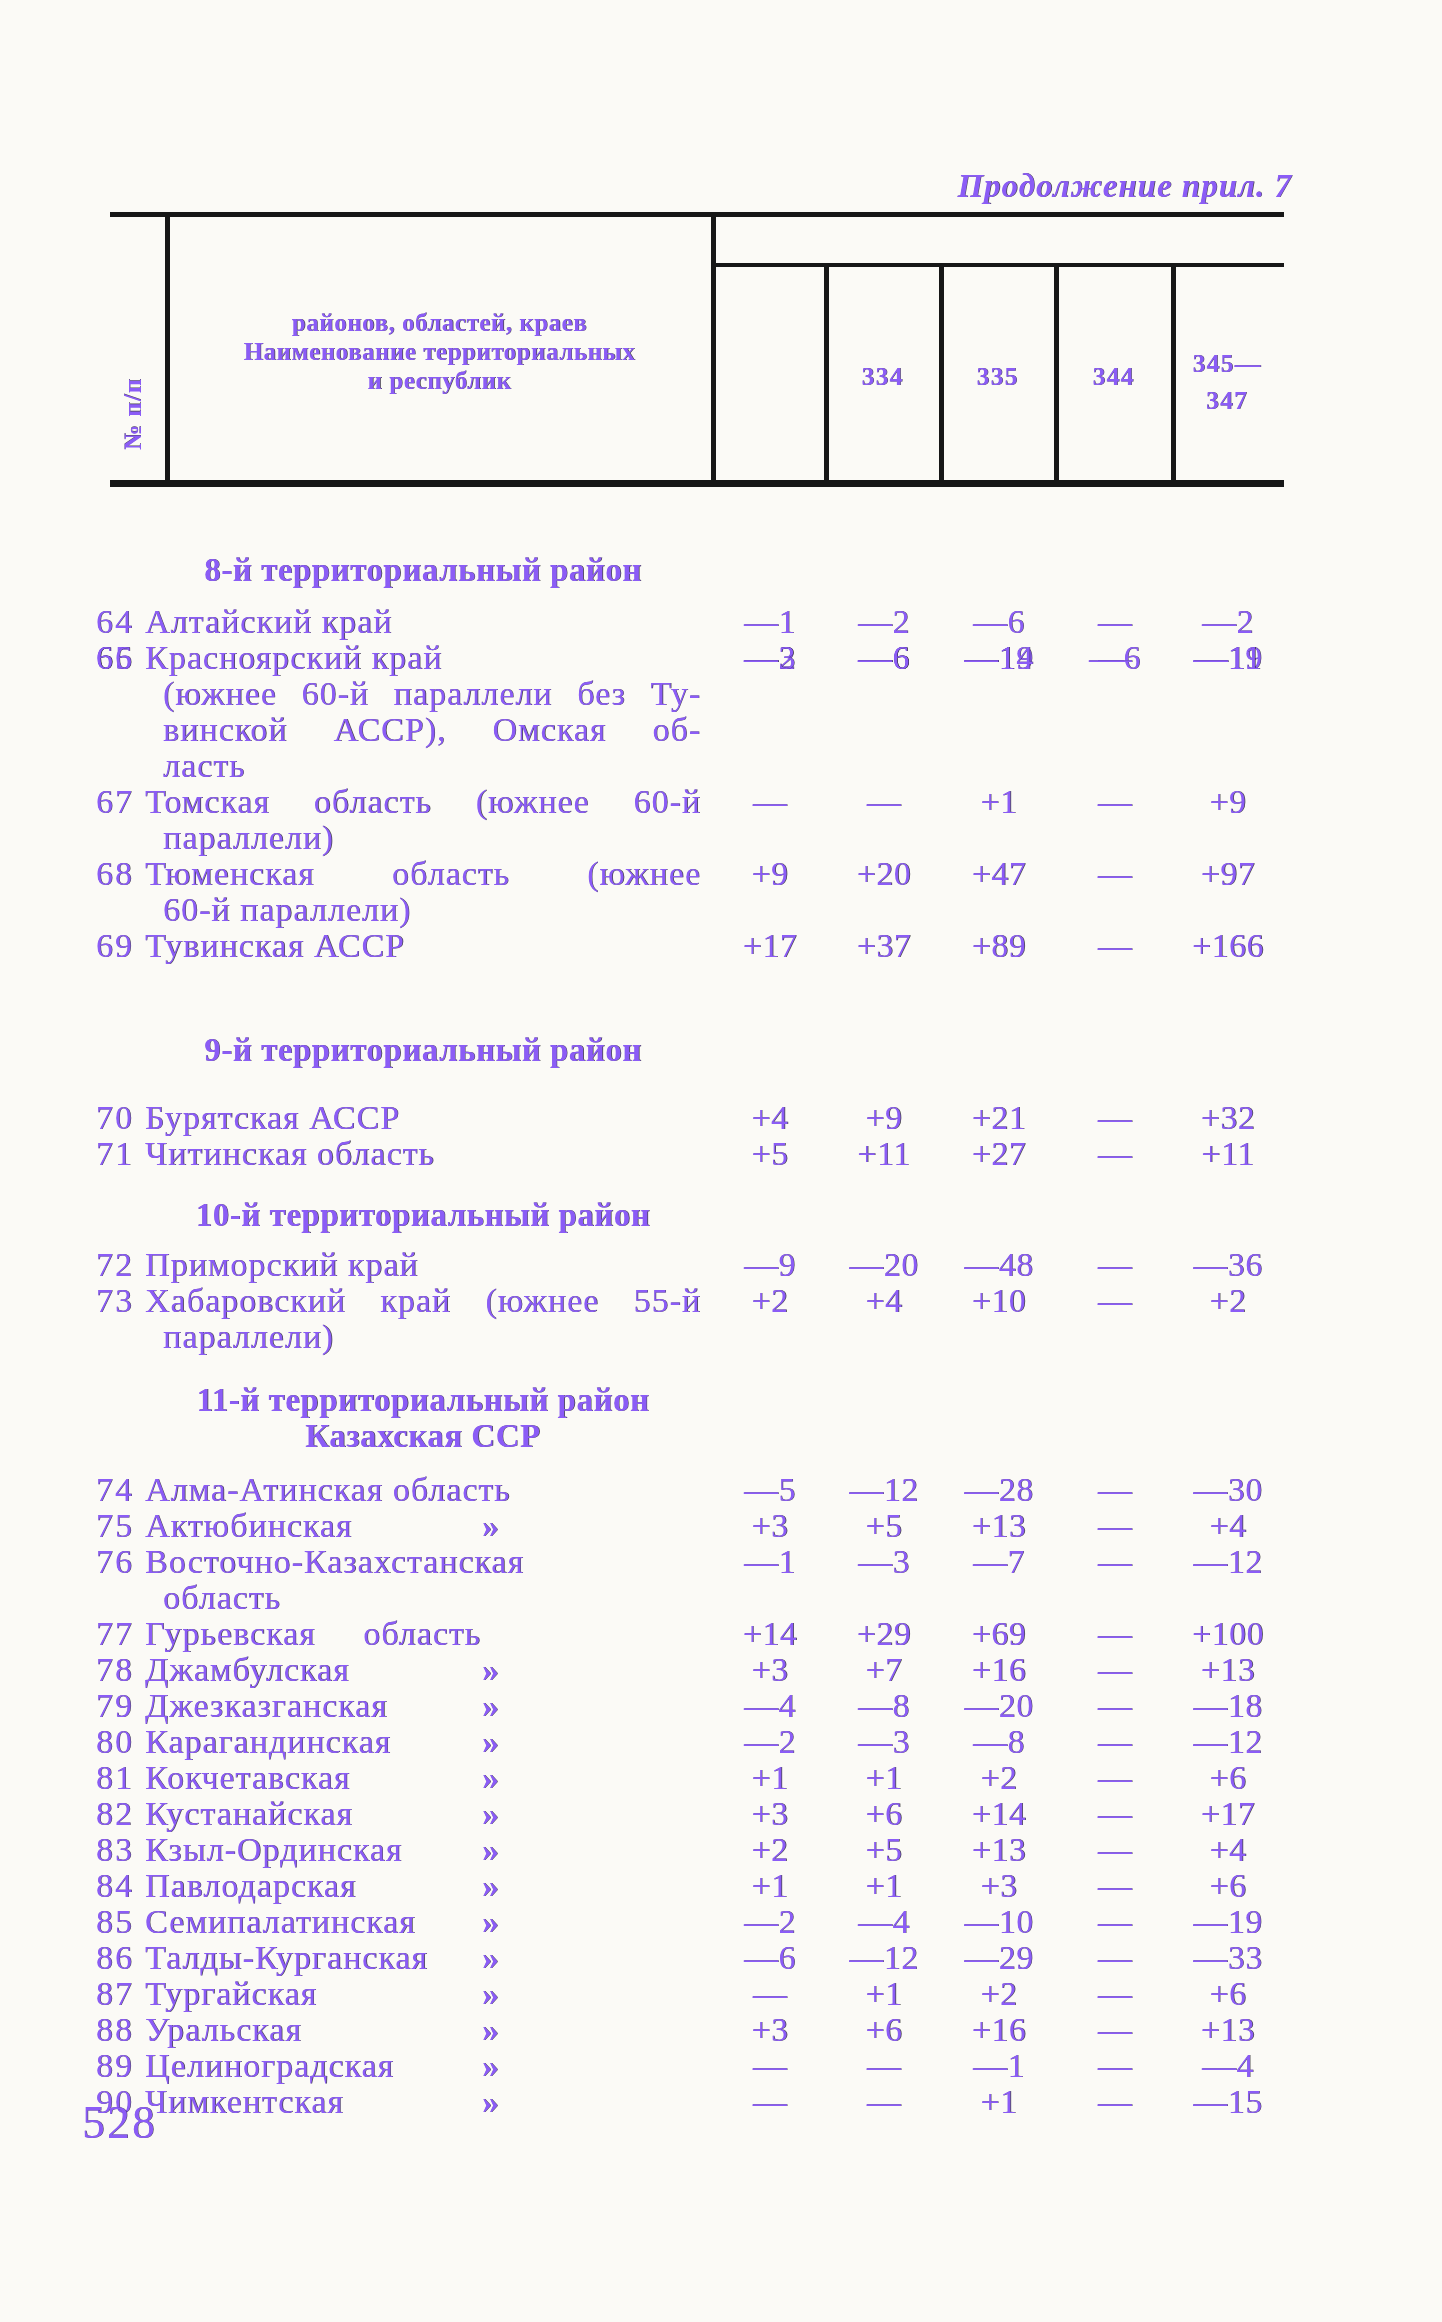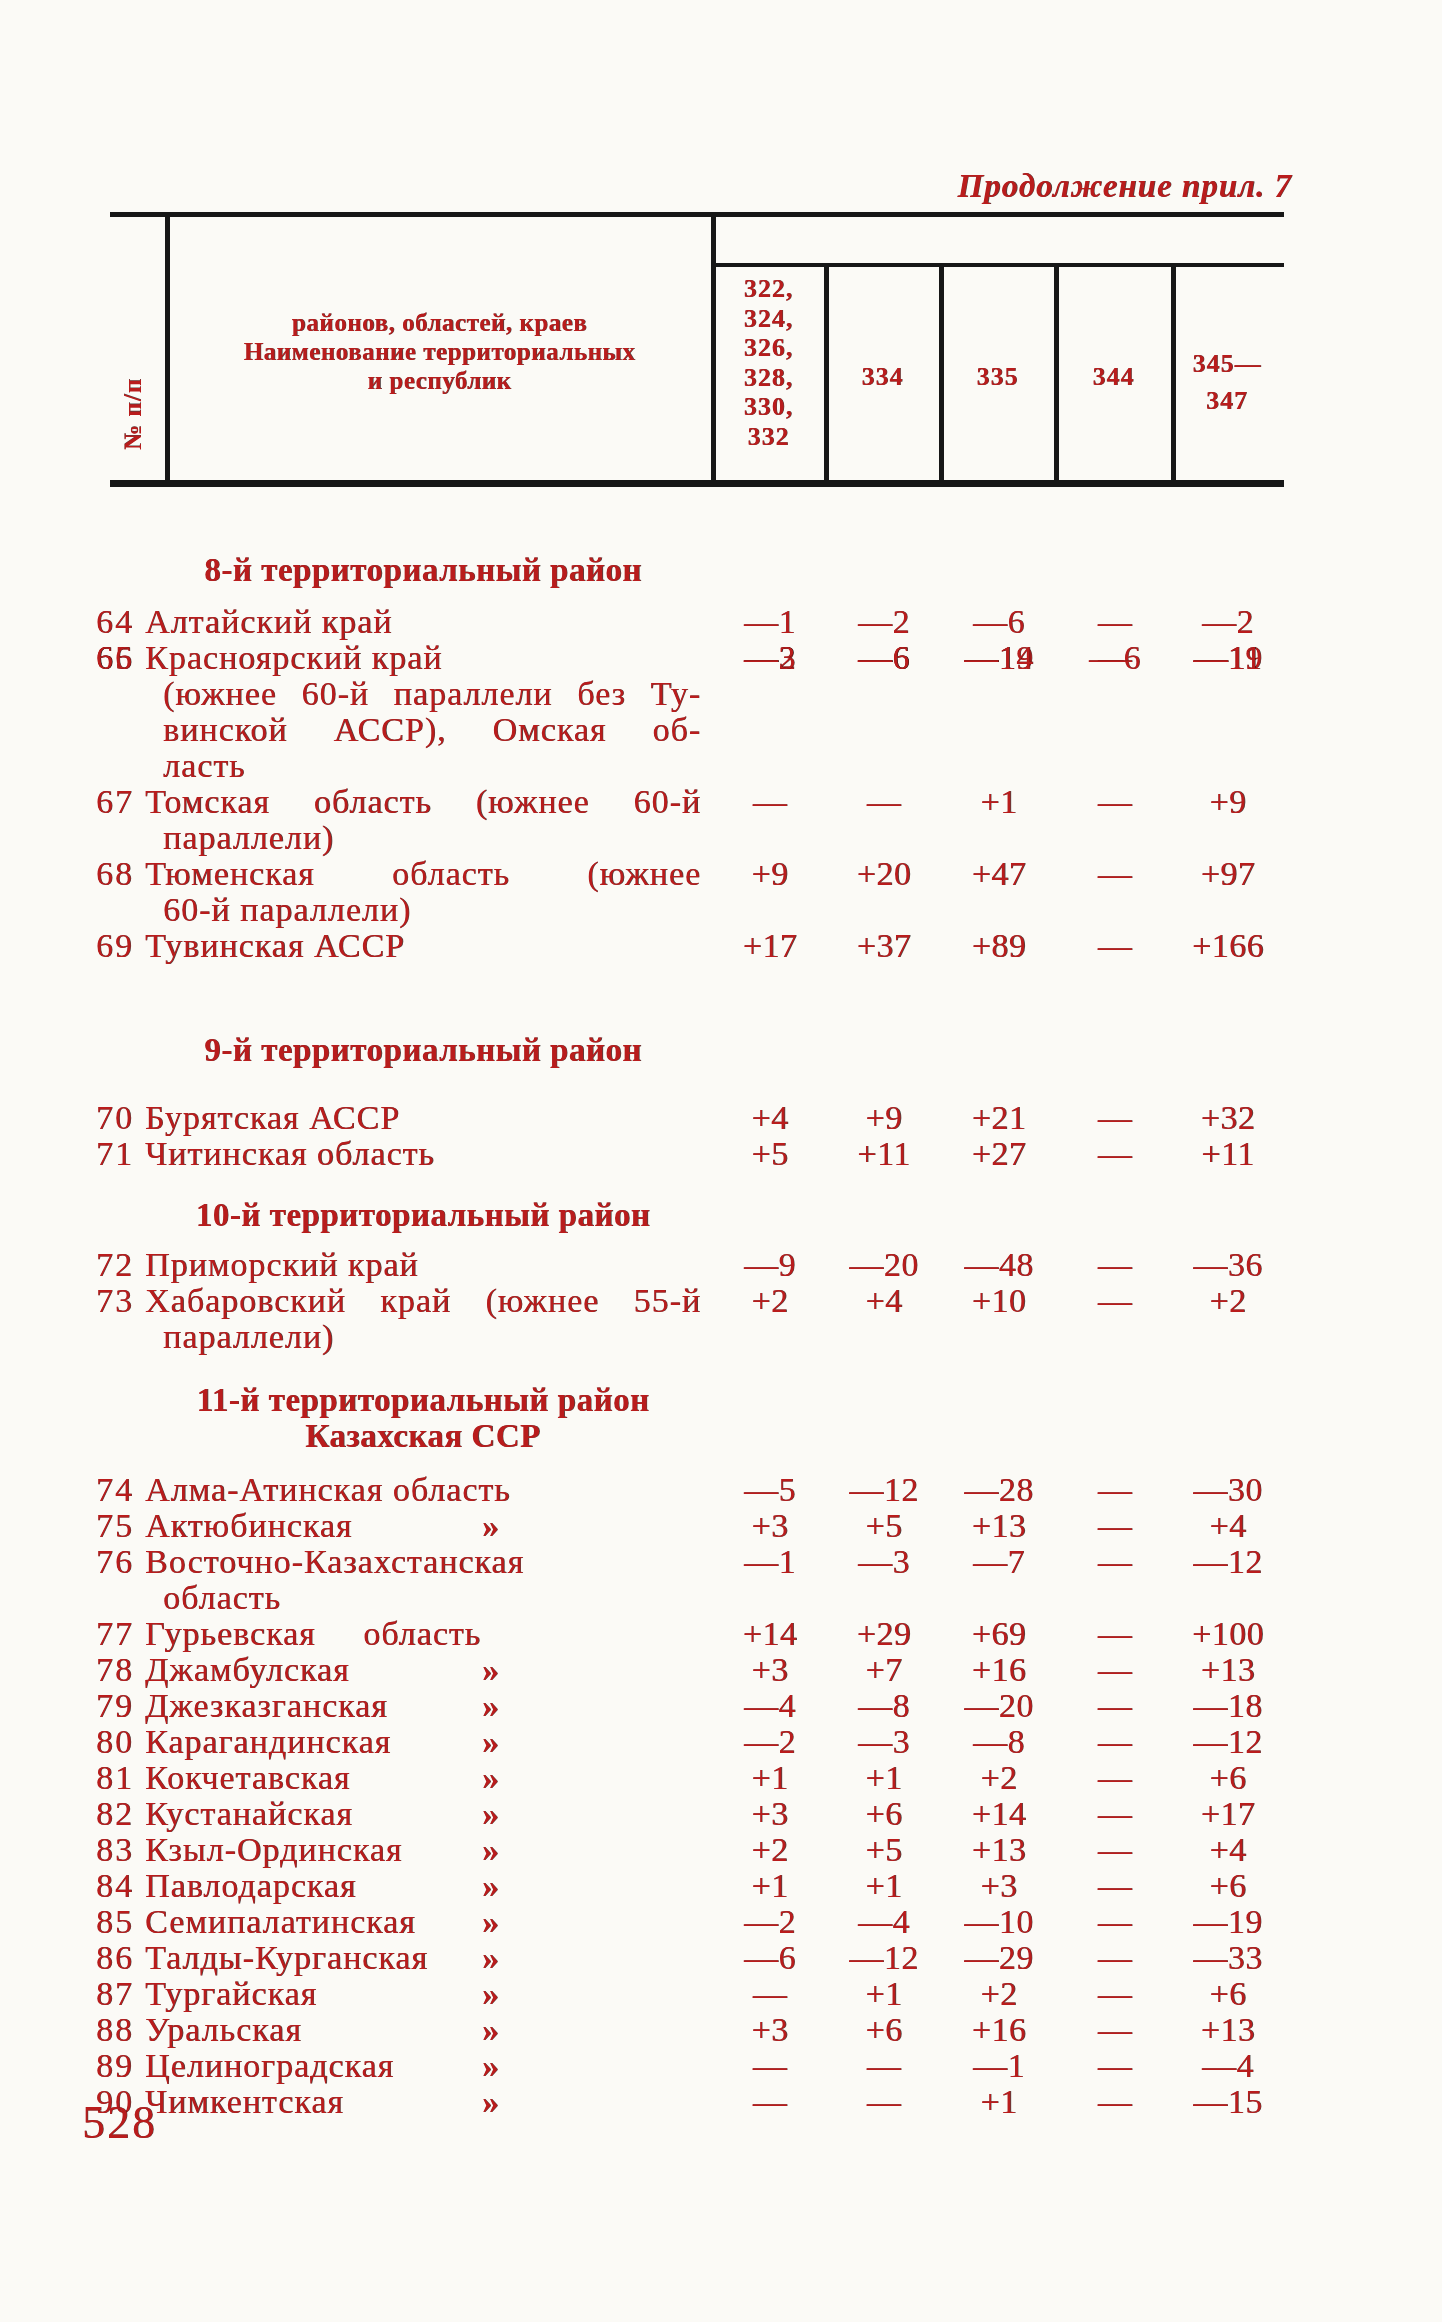--- a/index.html
+++ b/index.html
@@ -1,21 +1,21 @@
 <!DOCTYPE html>
 <html><head>
 <meta charset="utf-8">
 <style>
   html,body{margin:0;padding:0;background:#e8e6e0;}
   .page{
     position:relative;
     width:1442px;height:2322px;
     margin:0 auto;
     background:#fbfaf6;
-    color:#b91c1c;
+    color:#8b5cf6;
     font-family:"Liberation Serif","DejaVu Serif",serif;
     overflow:hidden;
     text-shadow:0.6px 0.2px 0 rgba(10,10,10,.75);
   }
   
   .title{
     position:absolute;right:150px;top:168px;
     font-style:italic;font-weight:700;font-size:33px;letter-spacing:1px;
     white-space:nowrap;
   }
@@ -90,28 +90,20 @@
   <div class="vl vl-d"></div>
   <div class="vl vl-e"></div>
   <div class="vl vl-f"></div>
 
   <div class="rownum-label">№ п/п</div>
   <div class="name-label">
     <div>районов, областей, краев</div>
     <div>Наименование территориальных</div>
     <div>и республик</div>
   </div>
-  <div class="colh colh1">
-    <div>322,</div>
-    <div>324,</div>
-    <div>326,</div>
-    <div>328,</div>
-    <div>330,</div>
-    <div>332</div>
-  </div>
   <div class="colh colh2">334</div>
   <div class="colh colh3">335</div>
   <div class="colh colh4">344</div>
   <div class="colh colh5">
     <div>345—</div>
     <div>347</div>
   </div>
 
   <div id="table-body">
       <section class="sec s0">

